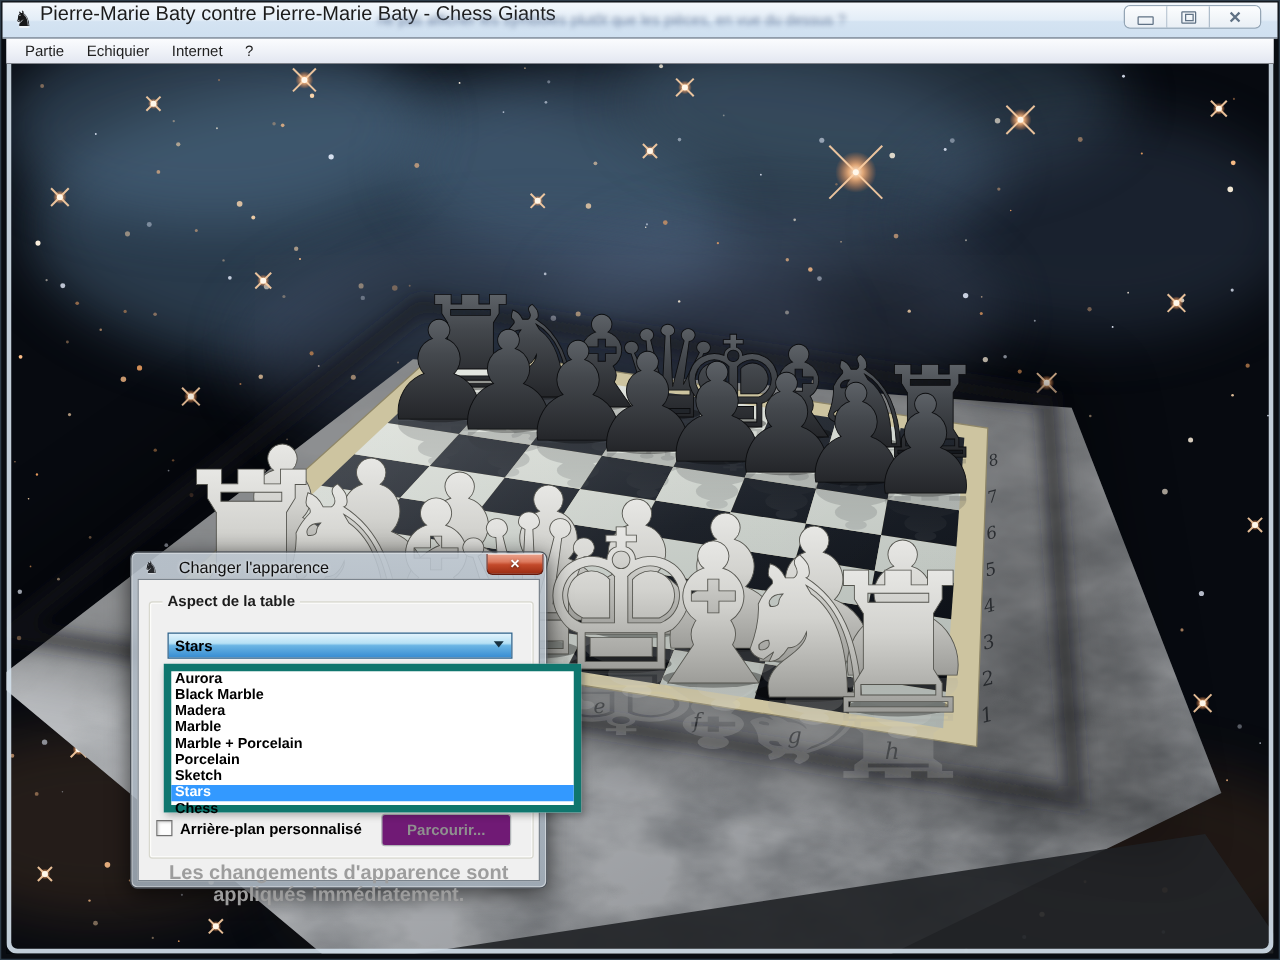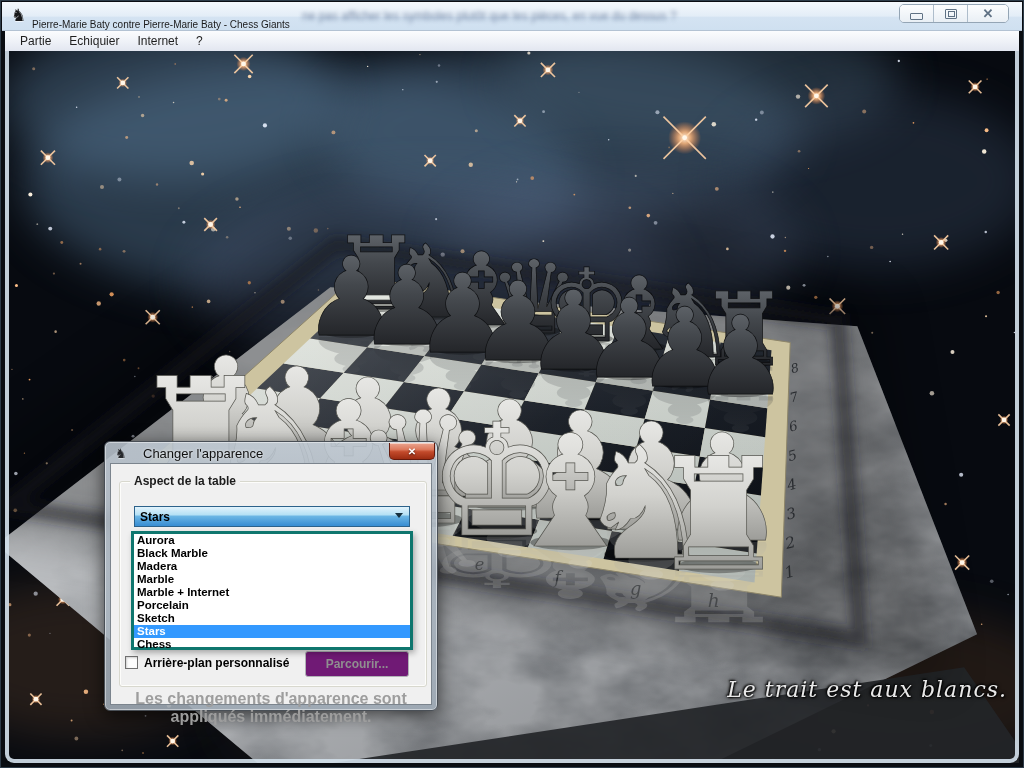--- a/index.html
+++ b/index.html
@@ -6,21 +6,21 @@
   html,body { width:1024px; height:768px; overflow:hidden; background:#0a0d12;
               font-family:"Liberation Sans", sans-serif; }
 
   
   .app { position:absolute; inset:0; border:1px solid #2e3c49; }
   .titlebar { position:absolute; left:1px; right:1px; top:1px; height:29px;
     background:linear-gradient(180deg,#f4f8fc 0%,#e3edf7 50%,#d4e3f2 55%,#cfe0f0 100%);
     border-bottom:1px solid #b3c2d3; }
   .app-icon { position:absolute; left:9px; top:5px; font-size:17px; line-height:18px; color:#17181a;
     text-shadow:0 1px 0 rgba(255,255,255,.6); }
-  .title-text { position:absolute; left:30px; top:17px; font-size:10px; color:#1b1b1b; white-space:nowrap; }
+  .title-text { position:absolute; left:30px; top:1px; font-size:16px; color:#1b1b1b; white-space:nowrap; }
   .ghost-text { position:absolute; left:300px; top:7px; width:595px; font-size:12px; color:rgba(95,115,148,.85);
     filter:blur(2.3px); white-space:nowrap; overflow:hidden; }
   .winbtns { position:absolute; top:2px; right:13px; display:flex; height:19px;
     background:linear-gradient(#fdfeff,#edf2f7); border:1px solid #94a5b5; border-radius:5px; overflow:hidden; }
   .winbtn { width:34px; height:100%; display:flex; align-items:center; justify-content:center;
     border-right:1px solid #aebdcb; background:linear-gradient(#fcfdfe,#e9eff5); cursor:default; }
   .winbtn:last-child { border-right:none; width:40px; }
   .ic-min { width:13px; height:7px; border:1.5px solid #5f7184; border-radius:1px; margin-top:6px; }
   .ic-max { width:12px; height:10px; border:1.5px solid #5f7184; border-radius:1px; position:relative; }
   .ic-max::after { content:""; position:absolute; left:2px; top:1px; width:5px; height:4px; border:1.5px solid #5f7184; }
@@ -59,22 +59,22 @@
     border:1px solid #d8d8ce; border-radius:3px; box-shadow:inset 0 0 0 1px #fdfdfb; }
   .group-label { position:absolute; top:-8px; left:10px; background:#f0f0f0; padding:0 4px;
     font-size:12px; color:#1c1c1c; }
   .combo { position:absolute; left:23px; top:42px; width:276px; height:21px;
     border:1px solid #2c628b;
     background:linear-gradient(180deg,#e2f3fc 0%,#b6e1f5 40%,#6ab5e4 50%,#3c90d4 95%);
     display:flex; align-items:center; }
   .combo-value { font-size:12px; color:#000; padding-left:5px; }
   .combo-arrow { position:absolute; right:6px; top:6px; width:0; height:0;
     border-left:4px solid transparent; border-right:4px solid transparent; border-top:5px solid #16303f; }
-  .listbox { position:absolute; left:20px; top:67px; width:282px; height:119px;
-    background:#fff; border:3px solid #0f766e; z-index:5; box-shadow:2px 3px 6px rgba(0,0,0,.3); }
+  .listbox { position:absolute; left:20px; top:67px; width:334px; height:119px;
+    background:#fff; border:6px solid #0f766e; z-index:5; box-shadow:2px 3px 6px rgba(0,0,0,.3); }
   .list-option { height:13px; line-height:13px; font-size:11.5px; color:#000; padding-left:3px; white-space:nowrap; }
   .list-option.selected { background:#3399ff; color:#fff; }
   .checkbox-row { position:absolute; left:14px; top:192px; display:flex; align-items:flex-start; }
   .checkbox { width:13px; height:13px; background:#fdfdfd; border:1px solid #707070;
     box-shadow:inset 1px 1px 2px rgba(0,0,0,.18); }
   .checkbox-label { font-size:12px; color:#000; margin-left:6px; }
   .btn-disabled { position:absolute; left:194px; top:187px; width:104px; height:26px;
     background:#701a75; border:1px solid #b0b3b6; border-radius:3px;
     font-size:12px; color:#8f8f8f; display:flex; align-items:center; justify-content:center; }
   .dlg-status { position:absolute; left:0; right:0; top:226px; text-align:center;
@@ -755,42 +755,41 @@
         <ellipse cx="644.921875" cy="554.31" rx="40.5925" ry="7.80625" fill="#000" opacity="0.35"></ellipse>
         <text x="0" y="0" text-anchor="middle" font-family="&quot;DejaVu Sans&quot;, sans-serif" font-size="156.125" fill="url(#gWp)" opacity="0.18" transform="translate(644.921875,560.213125) scale(1,-0.45)">♞</text>
         <text x="644.921875" y="558.213125" text-anchor="middle" font-family="&quot;DejaVu Sans&quot;, sans-serif" font-size="156.125" fill="url(#gWp)" stroke="#55554f" stroke-width="0.7">♞</text>
         <ellipse cx="719.015625" cy="565.81" rx="40.5925" ry="7.80625" fill="#000" opacity="0.35"></ellipse>
         <text x="0" y="0" text-anchor="middle" font-family="&quot;DejaVu Sans&quot;, sans-serif" font-size="156.125" fill="url(#gWp)" opacity="0.18" transform="translate(719.015625,571.713125) scale(1,-0.45)">♜</text>
         <text x="719.015625" y="569.713125" text-anchor="middle" font-family="&quot;DejaVu Sans&quot;, sans-serif" font-size="156.125" fill="url(#gWp)" stroke="#55554f" stroke-width="0.7">♜</text>
       </svg>
     <div class="frame-glass"></div>
   </div>
 
-  <div class="turn-text">Le trait est aux blancs.</div>
 
   <div class="dialog">
     <span class="dlg-icon">♞</span>
     <span class="dlg-title">Changer l'apparence</span>
     <div class="dlg-close">
       <span>✕</span>
     </div>
     <div class="dlg-body">
       <div class="groupbox">
         <span class="group-label">Aspect de la table</span>
       </div>
       <div class="combo">
         <span class="combo-value">Stars</span>
         <span class="combo-arrow"></span>
       </div>
       <div class="listbox" id="listbox">
           <div class="list-option">Aurora</div>
           <div class="list-option">Black Marble</div>
           <div class="list-option">Madera</div>
           <div class="list-option">Marble</div>
-          <div class="list-option">Marble + Internet</div>
+          <div class="list-option">Marble + Porcelain</div>
           <div class="list-option">Porcelain</div>
           <div class="list-option">Sketch</div>
           <div class="list-option selected">Stars</div>
           <div class="list-option">Chess</div>
         </div>
       <div class="checkbox-row">
         <div class="checkbox"></div>
         <span class="checkbox-label">Arrière-plan personnalisé</span>
       </div>
       <div class="btn-disabled">Parcourir...</div>

